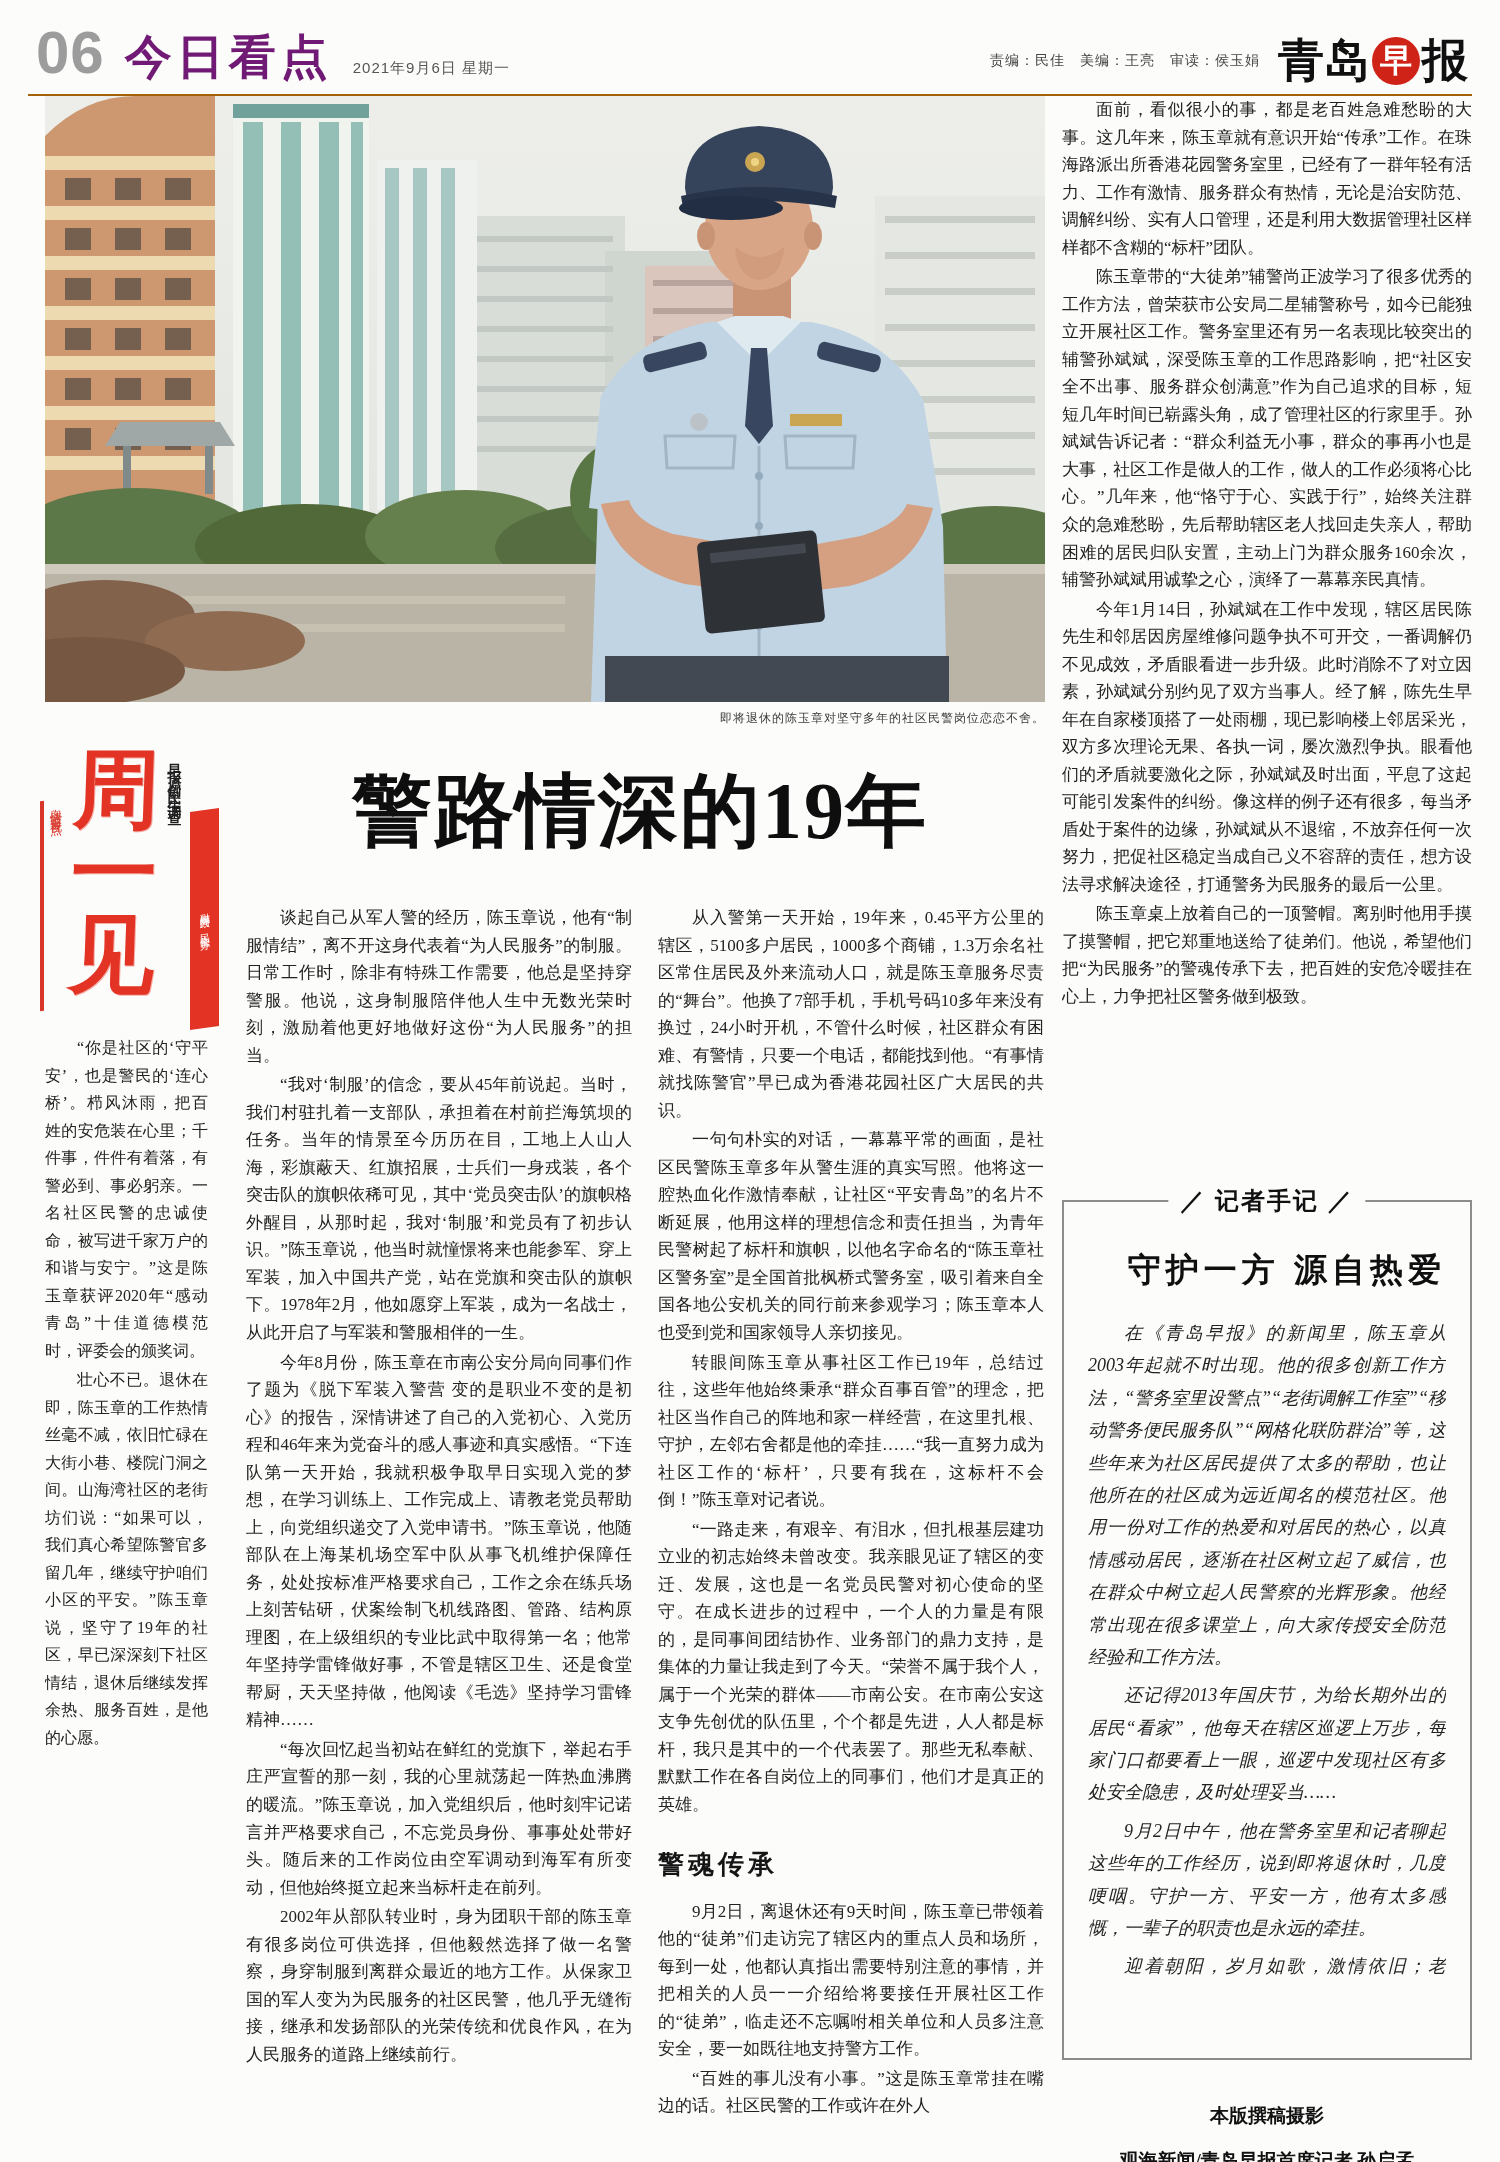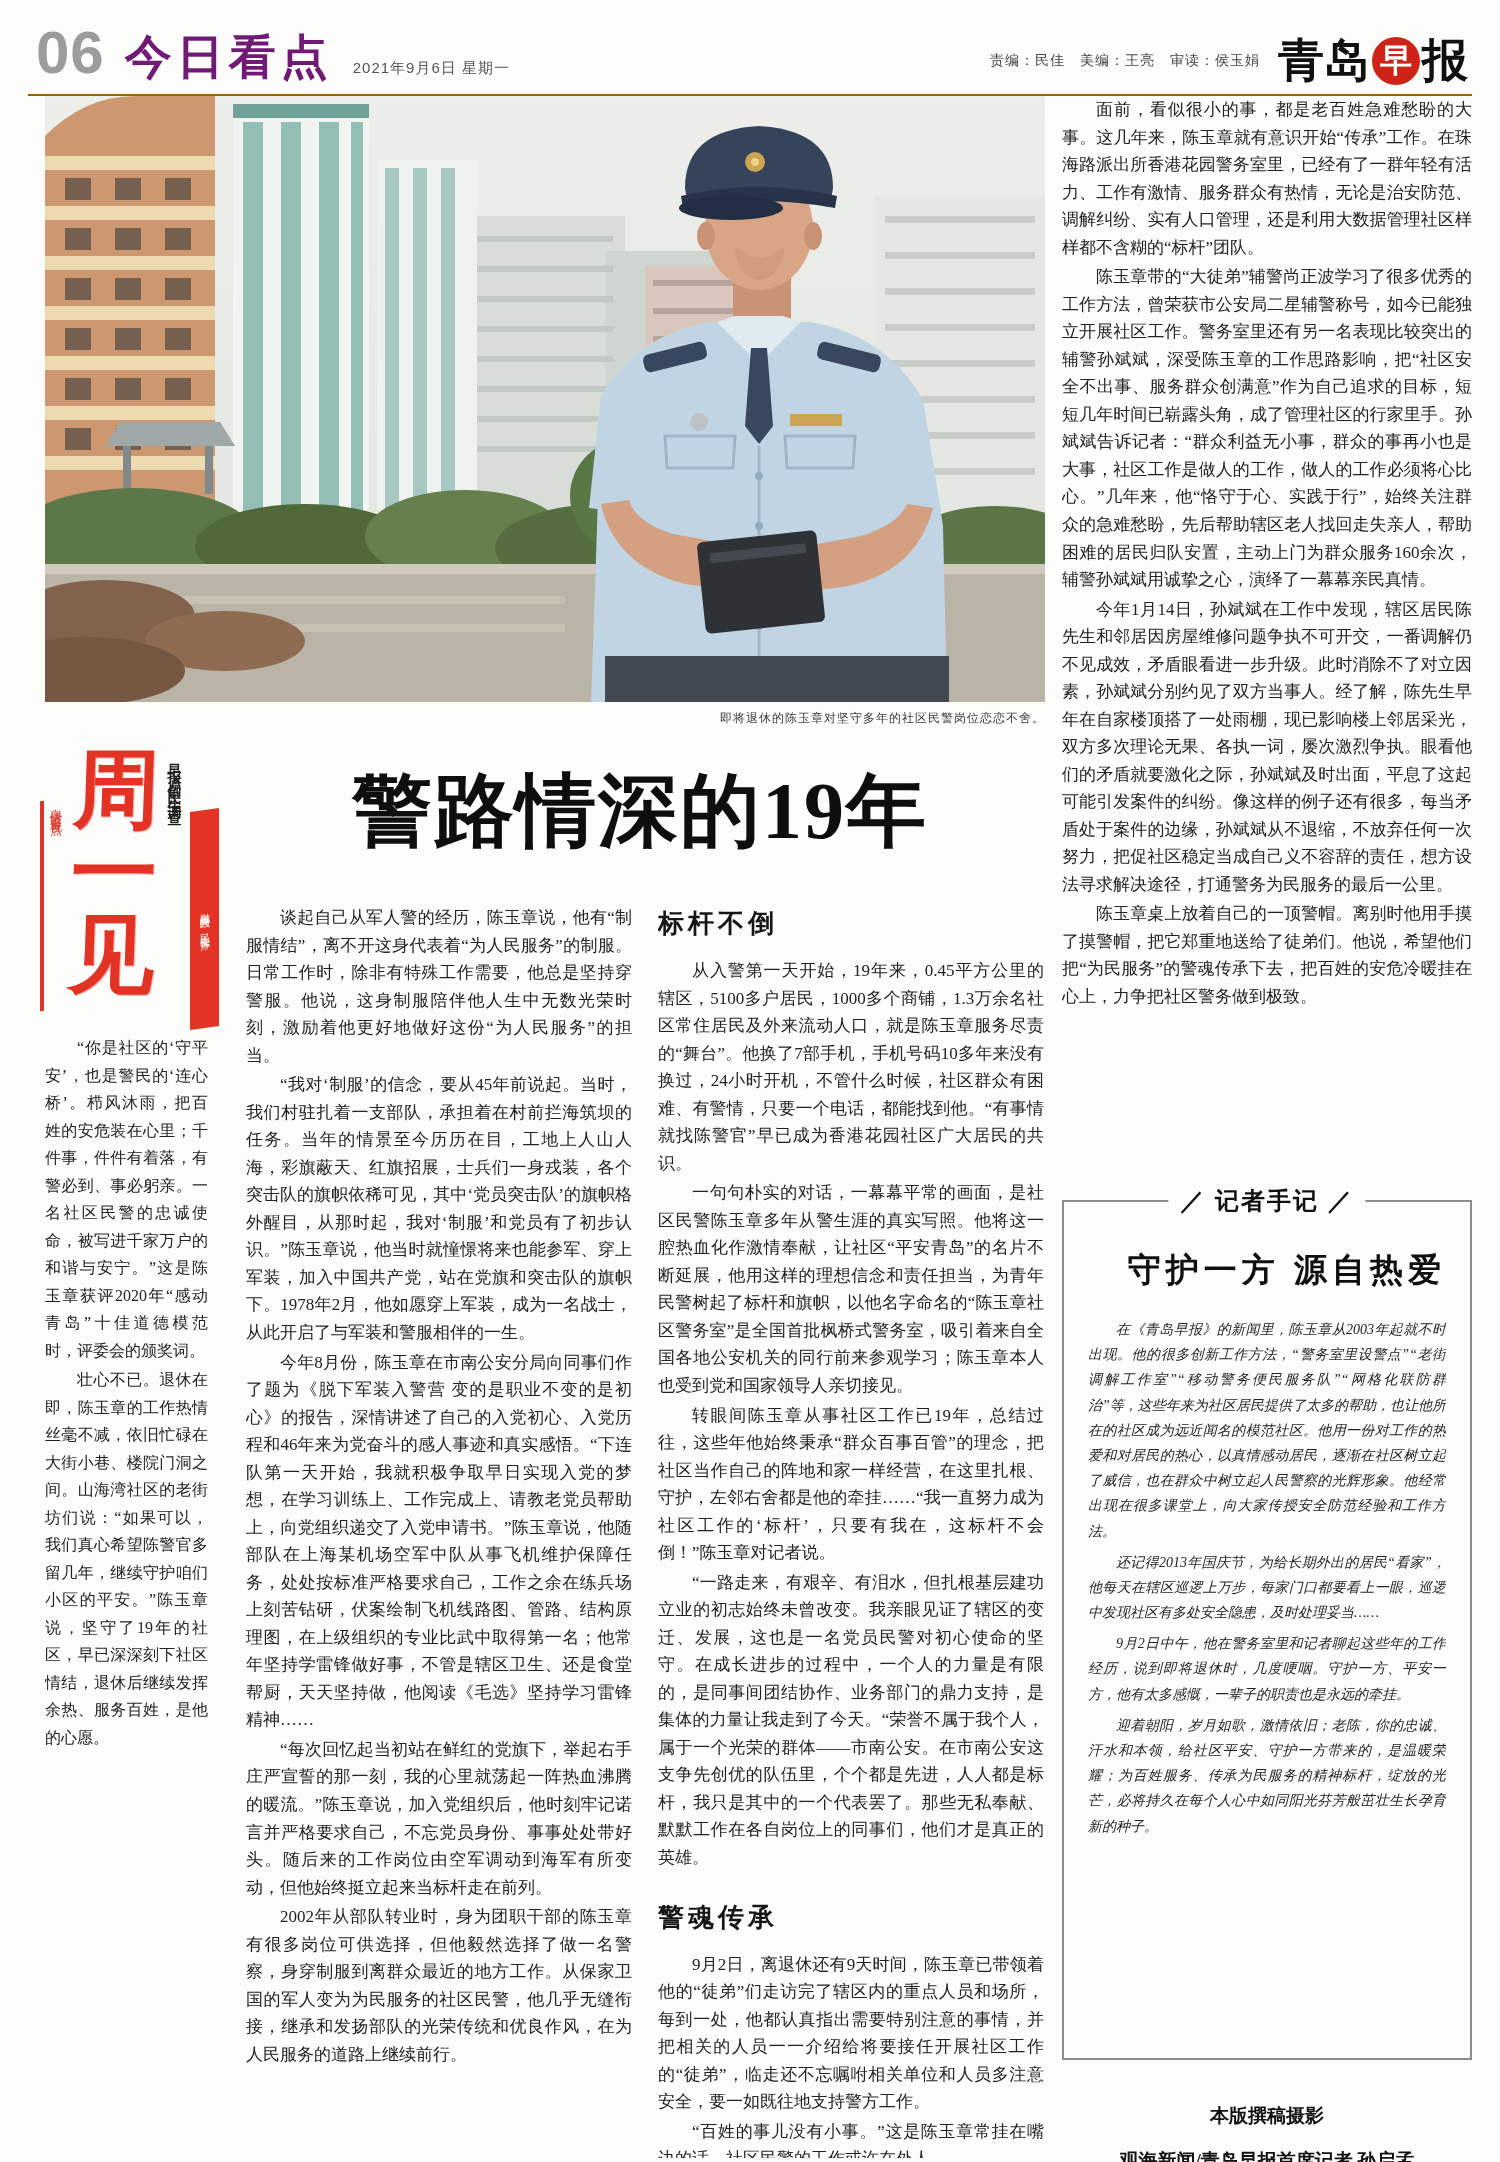--- a/index.html
+++ b/index.html
@@ -47,21 +47,21 @@
   .sec-title{font:900 26px "Liberation Sans",sans-serif;color:#151515;letter-spacing:4px;
         text-indent:0;margin:2px 0 16px;}
   .sec-title.later{margin-top:28px;}
   
   .notebox{position:absolute;left:1062px;top:1200px;width:410px;height:860px;border:2px solid #8c8c8c;
         box-sizing:border-box;padding:44px 24px 8px;background:#fcfcfa;}
   .notebox-kicker{position:absolute;top:-17px;left:50%;transform:translateX(-50%);background:#fcfcfa;
         padding:0 12px;font:900 24px "Liberation Sans",sans-serif;letter-spacing:2px;white-space:nowrap;color:#111;}
   .notebox-title{text-align:right;font:900 33px "Liberation Sans",sans-serif;letter-spacing:5px;
         margin:2px 0 24px;color:#0f0f0f;}
-  .notebox-body{font-style:italic;font-size:14px;line-height:1.8;text-align:justify;overflow:hidden;height:672px;color:#222;}
+  .notebox-body{font-style:italic;font-size:18px;line-height:1.8;text-align:justify;overflow:hidden;height:672px;color:#222;}
   .notebox-body p{margin:0 0 6px;text-indent:2em;}
   
   .credits{position:absolute;left:1062px;top:2086px;width:410px;text-align:center;
         font-weight:700;font-size:19px;line-height:1.5;color:#111;}
   .credits div{margin:16px;}
 </style>
 </head>
 <body>
 
 <div class="page">
@@ -272,21 +272,20 @@
     <div>
         <p>谈起自己从军人警的经历，陈玉章说，他有“制服情结”，离不开这身代表着“为人民服务”的制服。日常工作时，除非有特殊工作需要，他总是坚持穿警服。他说，这身制服陪伴他人生中无数光荣时刻，激励着他更好地做好这份“为人民服务”的担当。</p>
         <p>“我对‘制服’的信念，要从45年前说起。当时，我们村驻扎着一支部队，承担着在村前拦海筑坝的任务。当年的情景至今历历在目，工地上人山人海，彩旗蔽天、红旗招展，士兵们一身戎装，各个突击队的旗帜依稀可见，其中‘党员突击队’的旗帜格外醒目，从那时起，我对‘制服’和党员有了初步认识。”陈玉章说，他当时就憧憬将来也能参军、穿上军装，加入中国共产党，站在党旗和突击队的旗帜下。1978年2月，他如愿穿上军装，成为一名战士，从此开启了与军装和警服相伴的一生。</p>
         <p>今年8月份，陈玉章在市南公安分局向同事们作了题为《脱下军装入警营 变的是职业不变的是初心》的报告，深情讲述了自己的入党初心、入党历程和46年来为党奋斗的感人事迹和真实感悟。“下连队第一天开始，我就积极争取早日实现入党的梦想，在学习训练上、工作完成上、请教老党员帮助上，向党组织递交了入党申请书。”陈玉章说，他随部队在上海某机场空军中队从事飞机维护保障任务，处处按标准严格要求自己，工作之余在练兵场上刻苦钻研，伏案绘制飞机线路图、管路、结构原理图，在上级组织的专业比武中取得第一名；他常年坚持学雷锋做好事，不管是辖区卫生、还是食堂帮厨，天天坚持做，他阅读《毛选》坚持学习雷锋精神……</p>
         <p>“每次回忆起当初站在鲜红的党旗下，举起右手庄严宣誓的那一刻，我的心里就荡起一阵热血沸腾的暖流。”陈玉章说，加入党组织后，他时刻牢记诺言并严格要求自己，不忘党员身份、事事处处带好头。随后来的工作岗位由空军调动到海军有所变动，但他始终挺立起来当标杆走在前列。</p>
         <p>2002年从部队转业时，身为团职干部的陈玉章有很多岗位可供选择，但他毅然选择了做一名警察，身穿制服到离群众最近的地方工作。从保家卫国的军人变为为民服务的社区民警，他几乎无缝衔接，继承和发扬部队的光荣传统和优良作风，在为人民服务的道路上继续前行。</p>
       </div>
   </div>
 
   <div class="col col-3">
-    <div class="sec-title">标杆不倒</div>
     <div>
         <p>从入警第一天开始，19年来，0.45平方公里的辖区，5100多户居民，1000多个商铺，1.3万余名社区常住居民及外来流动人口，就是陈玉章服务尽责的“舞台”。他换了7部手机，手机号码10多年来没有换过，24小时开机，不管什么时候，社区群众有困难、有警情，只要一个电话，都能找到他。“有事情就找陈警官”早已成为香港花园社区广大居民的共识。</p>
         <p>一句句朴实的对话，一幕幕平常的画面，是社区民警陈玉章多年从警生涯的真实写照。他将这一腔热血化作激情奉献，让社区“平安青岛”的名片不断延展，他用这样的理想信念和责任担当，为青年民警树起了标杆和旗帜，以他名字命名的“陈玉章社区警务室”是全国首批枫桥式警务室，吸引着来自全国各地公安机关的同行前来参观学习；陈玉章本人也受到党和国家领导人亲切接见。</p>
         <p>转眼间陈玉章从事社区工作已19年，总结过往，这些年他始终秉承“群众百事百管”的理念，把社区当作自己的阵地和家一样经营，在这里扎根、守护，左邻右舍都是他的牵挂……“我一直努力成为社区工作的‘标杆’，只要有我在，这标杆不会倒！”陈玉章对记者说。</p>
         <p>“一路走来，有艰辛、有泪水，但扎根基层建功立业的初志始终未曾改变。我亲眼见证了辖区的变迁、发展，这也是一名党员民警对初心使命的坚守。在成长进步的过程中，一个人的力量是有限的，是同事间团结协作、业务部门的鼎力支持，是集体的力量让我走到了今天。“荣誉不属于我个人，属于一个光荣的群体——市南公安。在市南公安这支争先创优的队伍里，个个都是先进，人人都是标杆，我只是其中的一个代表罢了。那些无私奉献、默默工作在各自岗位上的同事们，他们才是真正的英雄。</p>
       </div>
     <div class="sec-title later">警魂传承</div>
     <div>
         <p>9月2日，离退休还有9天时间，陈玉章已带领着他的“徒弟”们走访完了辖区内的重点人员和场所，每到一处，他都认真指出需要特别注意的事情，并把相关的人员一一介绍给将要接任开展社区工作的“徒弟”，临走还不忘嘱咐相关单位和人员多注意安全，要一如既往地支持警方工作。</p>
         <p>“百姓的事儿没有小事。”这是陈玉章常挂在嘴边的话。社区民警的工作或许在外人</p>

